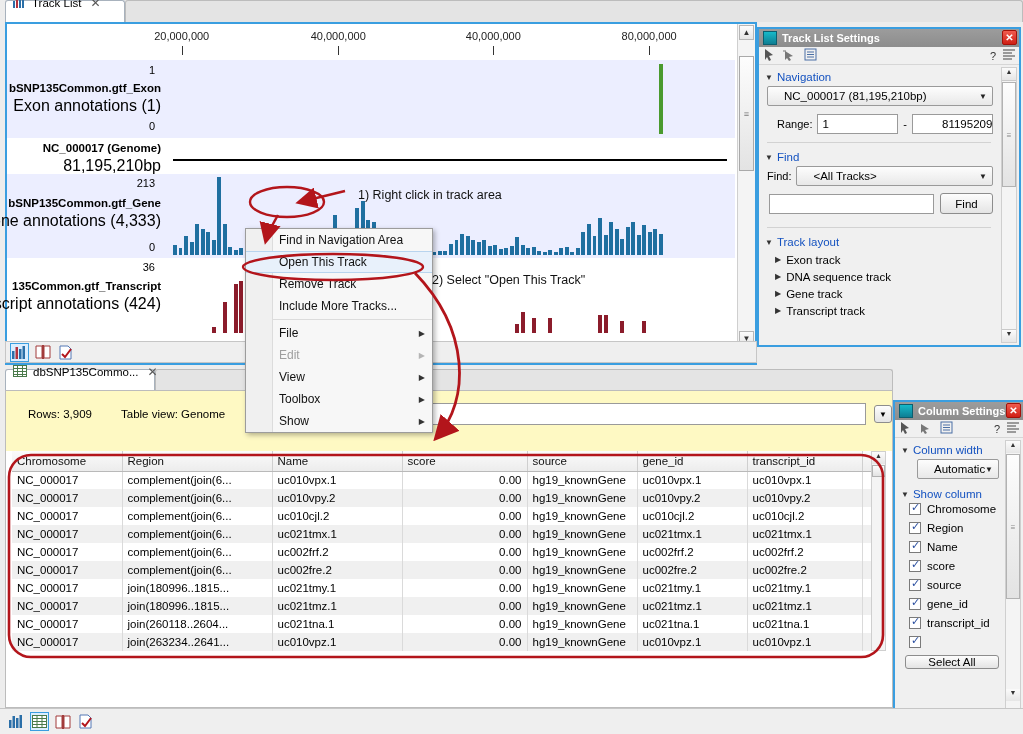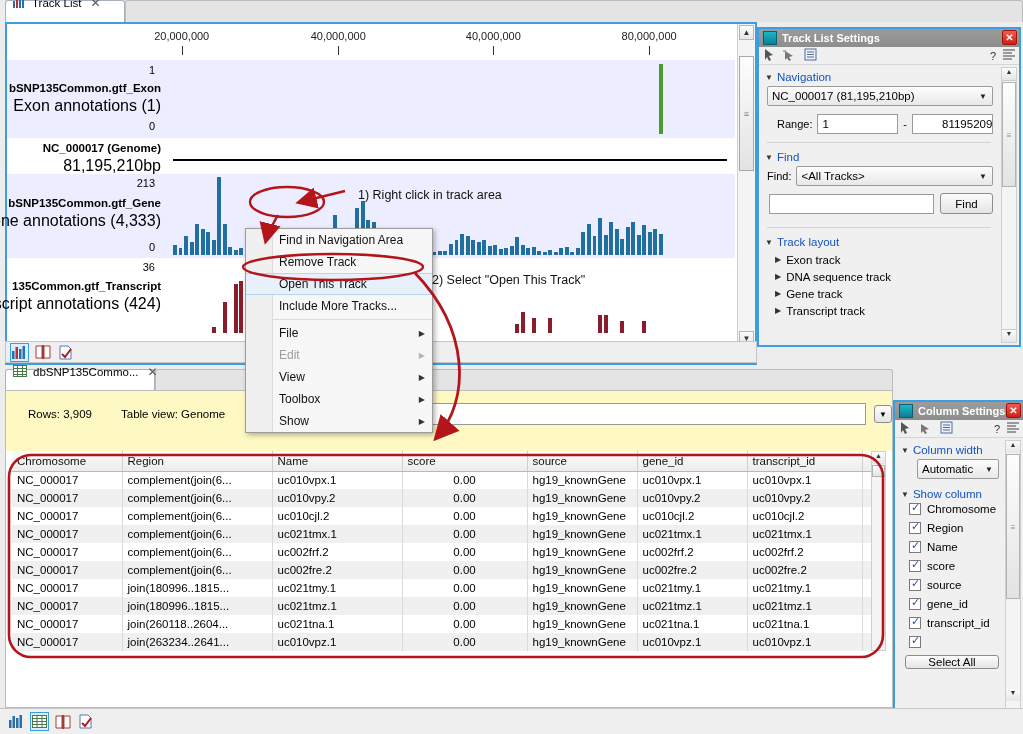--- a/index.html
+++ b/index.html
@@ -90,21 +90,21 @@
   .panel-body { position:absolute; left:0; right:0; top:36px; bottom:0; background:#f0f0f0; overflow:hidden; }
   .pbscroll { position:absolute; right:2px; top:2px; bottom:2px; width:16px; background:#f4f4f4; border:1px solid #cfcfcf;}
 
   .sec-head { color:#1452c0; font-size:11.5px; margin: 6px 0 3px 6px; display:flex; align-items:center; gap:4px; cursor:pointer;}
   .tri { font-size:8px; color:#333; }
   .sep { height:1px; background:#d2d2d2; margin:8px 8px; }
 
   .combo {
     height: 20px; background: linear-gradient(#fdfdfd,#e8e8e8);
     border:1px solid #9a9a9a; border-radius:2px;
-    display:flex; align-items:center; padding:0 4px; font-size:11.5px; position:relative;
+    display:flex; align-items:center; padding:0 16px; font-size:11.5px; position:relative;
   }
   .combo .arrow { position:absolute; right:5px; font-size:8px; color:#222;}
   .txtfield { height:20px; background:#fff; border:1px solid #9a9a9a; display:flex;align-items:center;padding:0 4px; font-size:11.5px;}
   .btn { background: linear-gradient(#fdfdfd,#e4e4e4); border:1px solid #8d8d8d; border-radius:3px; font-size:11.5px; display:flex;align-items:center;justify-content:center; cursor:pointer;}
   .lay-item { margin-left: 16px; font-size:11.5px; display:flex; align-items:center; gap:5px; height:17px; cursor:pointer;}
 
   
   #tableview { position: absolute; left:5px; top: 390px; width: 888px; height: 318px; background:#fff; border:1px solid #bcbcbc; }
   #tbl-head { position:absolute; left:0; top:0; right:0; height: 60px; background:#fef9c3; }
   .tbl-meta { position:absolute; top:17px; font-size:11.5px; }
@@ -114,21 +114,21 @@
   #grid { position:absolute; left:6px; top:60px; right:6px; height: 200px; overflow:hidden; }
   table.data { border-collapse: collapse; width: 100%; table-layout: fixed; font-size:11.5px;}
   table.data th {
     background: linear-gradient(#fbfbfb,#ececec);
     border-right:1px solid #cfcfcf; border-bottom:1px solid #b9b9b9;
     height:20px; font-weight:normal; text-align:left; padding:0 5px; color:#111;
   }
   table.data td { height:18px; padding:0 5px; border-right:1px solid #dadada; white-space:nowrap; overflow:hidden;}
   table.data tr.odd td { background:#ffffff; }
   table.data tr.even td { background:#f0f0f0; }
-  td.num { text-align:center; }
+  td.num { text-align:right; }
   #grid-vsb { position:absolute; right:6px; top:60px; width:15px; height:200px; background:#f4f4f4; border:1px solid #cfcfcf;}
 
   #createbtn {
     position:absolute; left:356px; top:669px; width:184px; height:20px;
     display:flex; align-items:center; justify-content:center; gap:6px;
     background: linear-gradient(#fcfcfc,#eaeaea); border:1px solid #b0b0b0; border-radius:2px;
     color:#9a9a9a; font-size:11.5px;
   }
 
   
@@ -718,25 +718,25 @@
         </svg>
     </span>
   </div>
 
   <div id="ctxmenu">
     <div class="gutter"></div>
     <div id="ctxitems">
         <div class="mi">
           <span>Find in Navigation Area</span>
         </div>
+        <div class="mi sel">
+          <span>Open This Track</span>
+        </div>
         <div class="mi">
           <span>Remove Track</span>
-        </div>
-        <div class="mi sel">
-          <span>Open This Track</span>
         </div>
         <div class="mi">
           <span>Include More Tracks...</span>
         </div>
         <div class="mdiv"></div>
         <div class="mi">
           <span>File</span>
           <span class="sub">▶</span>
         </div>
         <div class="mi dis">

